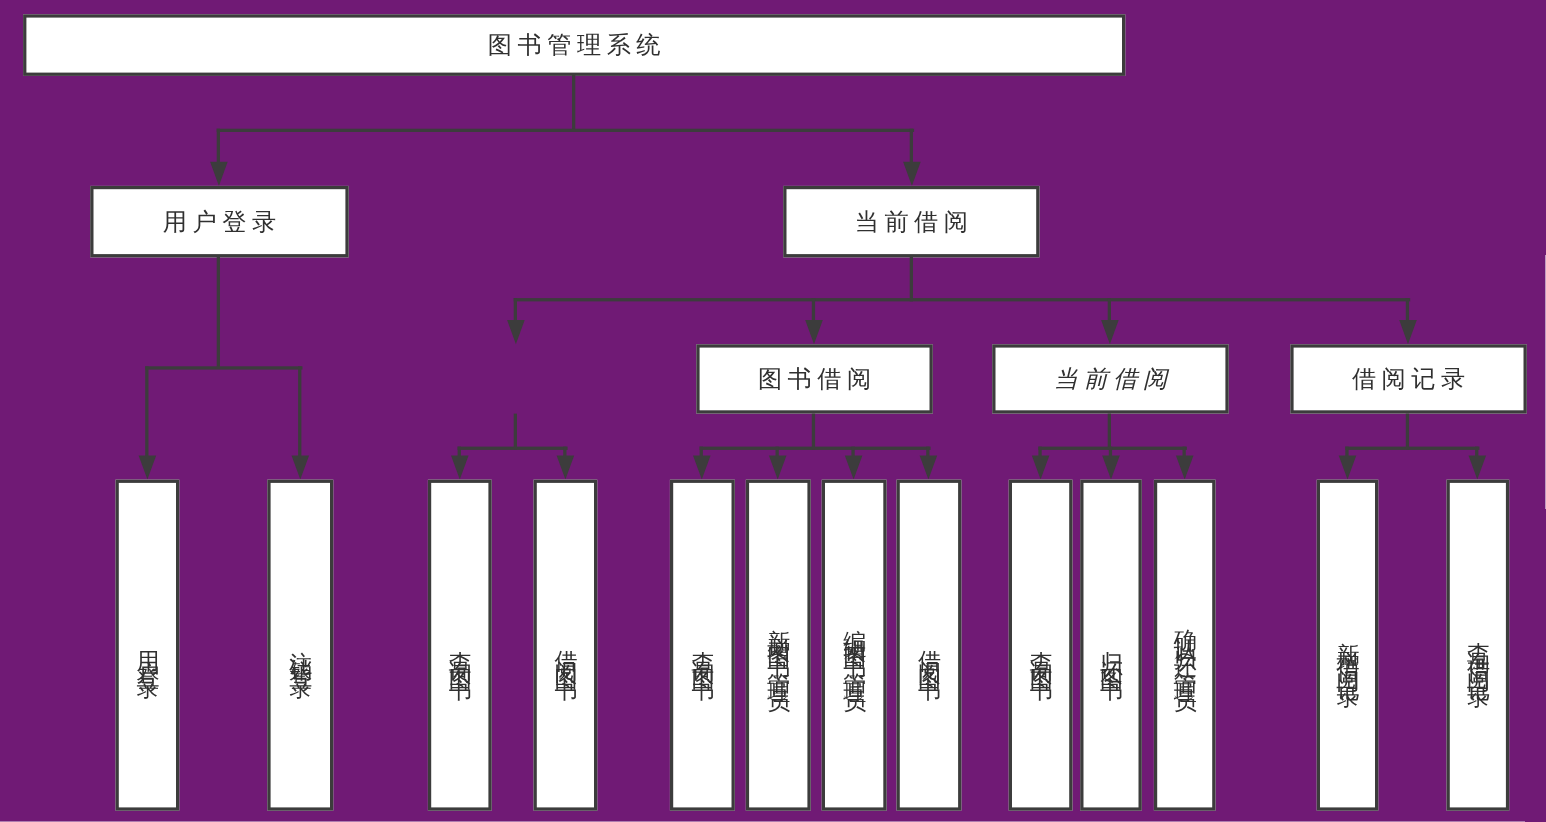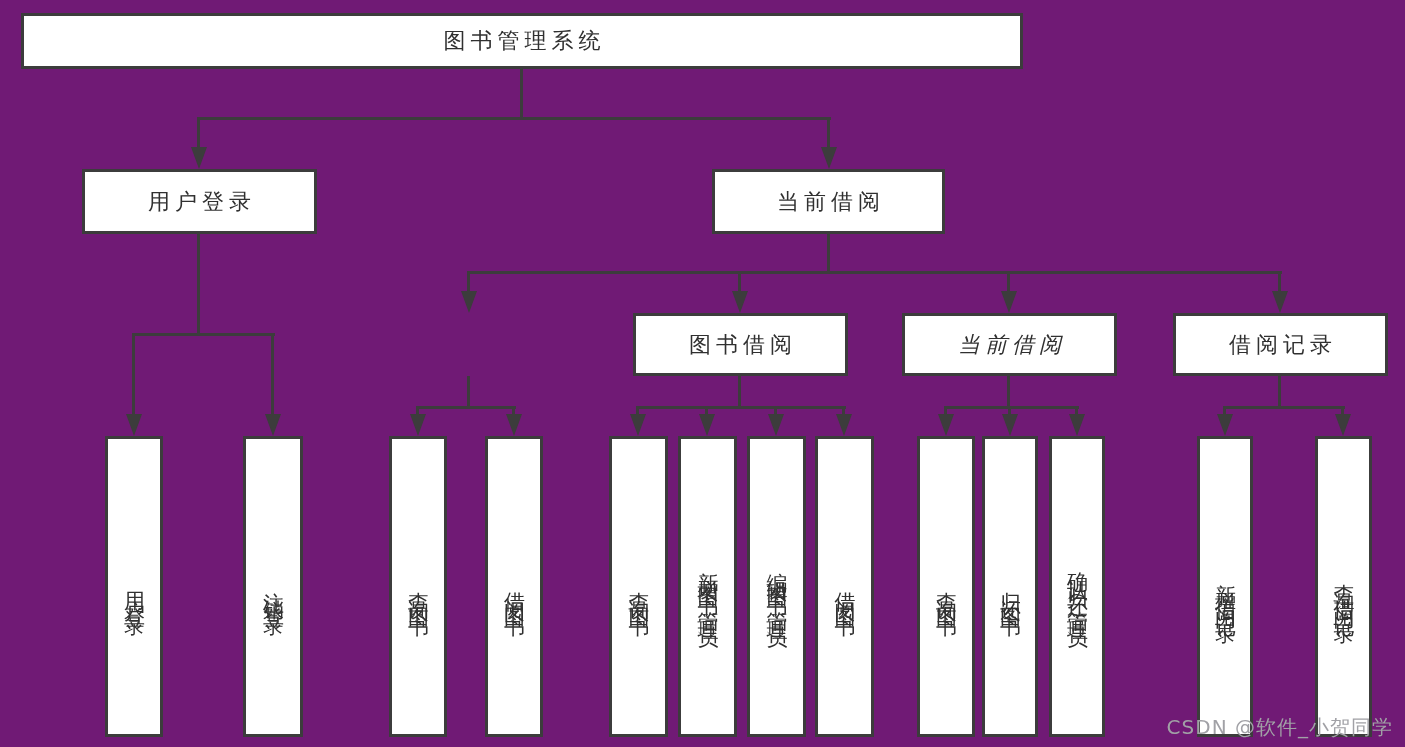--- a/index.html
+++ b/index.html
@@ -154,15 +154,14 @@
     <span class="lbl">确认归还（管理员）</span>
   </div>
 
   <div class="node leaf" style="left:1197px;top:436px;width:56px;height:301px;">
     <span class="lbl">新增借阅记录</span>
   </div>
   <div class="node leaf" style="left:1315px;top:436px;width:57px;height:301px;">
     <span class="lbl">查询借阅记录</span>
   </div>
 
-  <div class="watermark">CSDN @软件_小贺同学</div>
 
 </div>
 
 </body></html>

